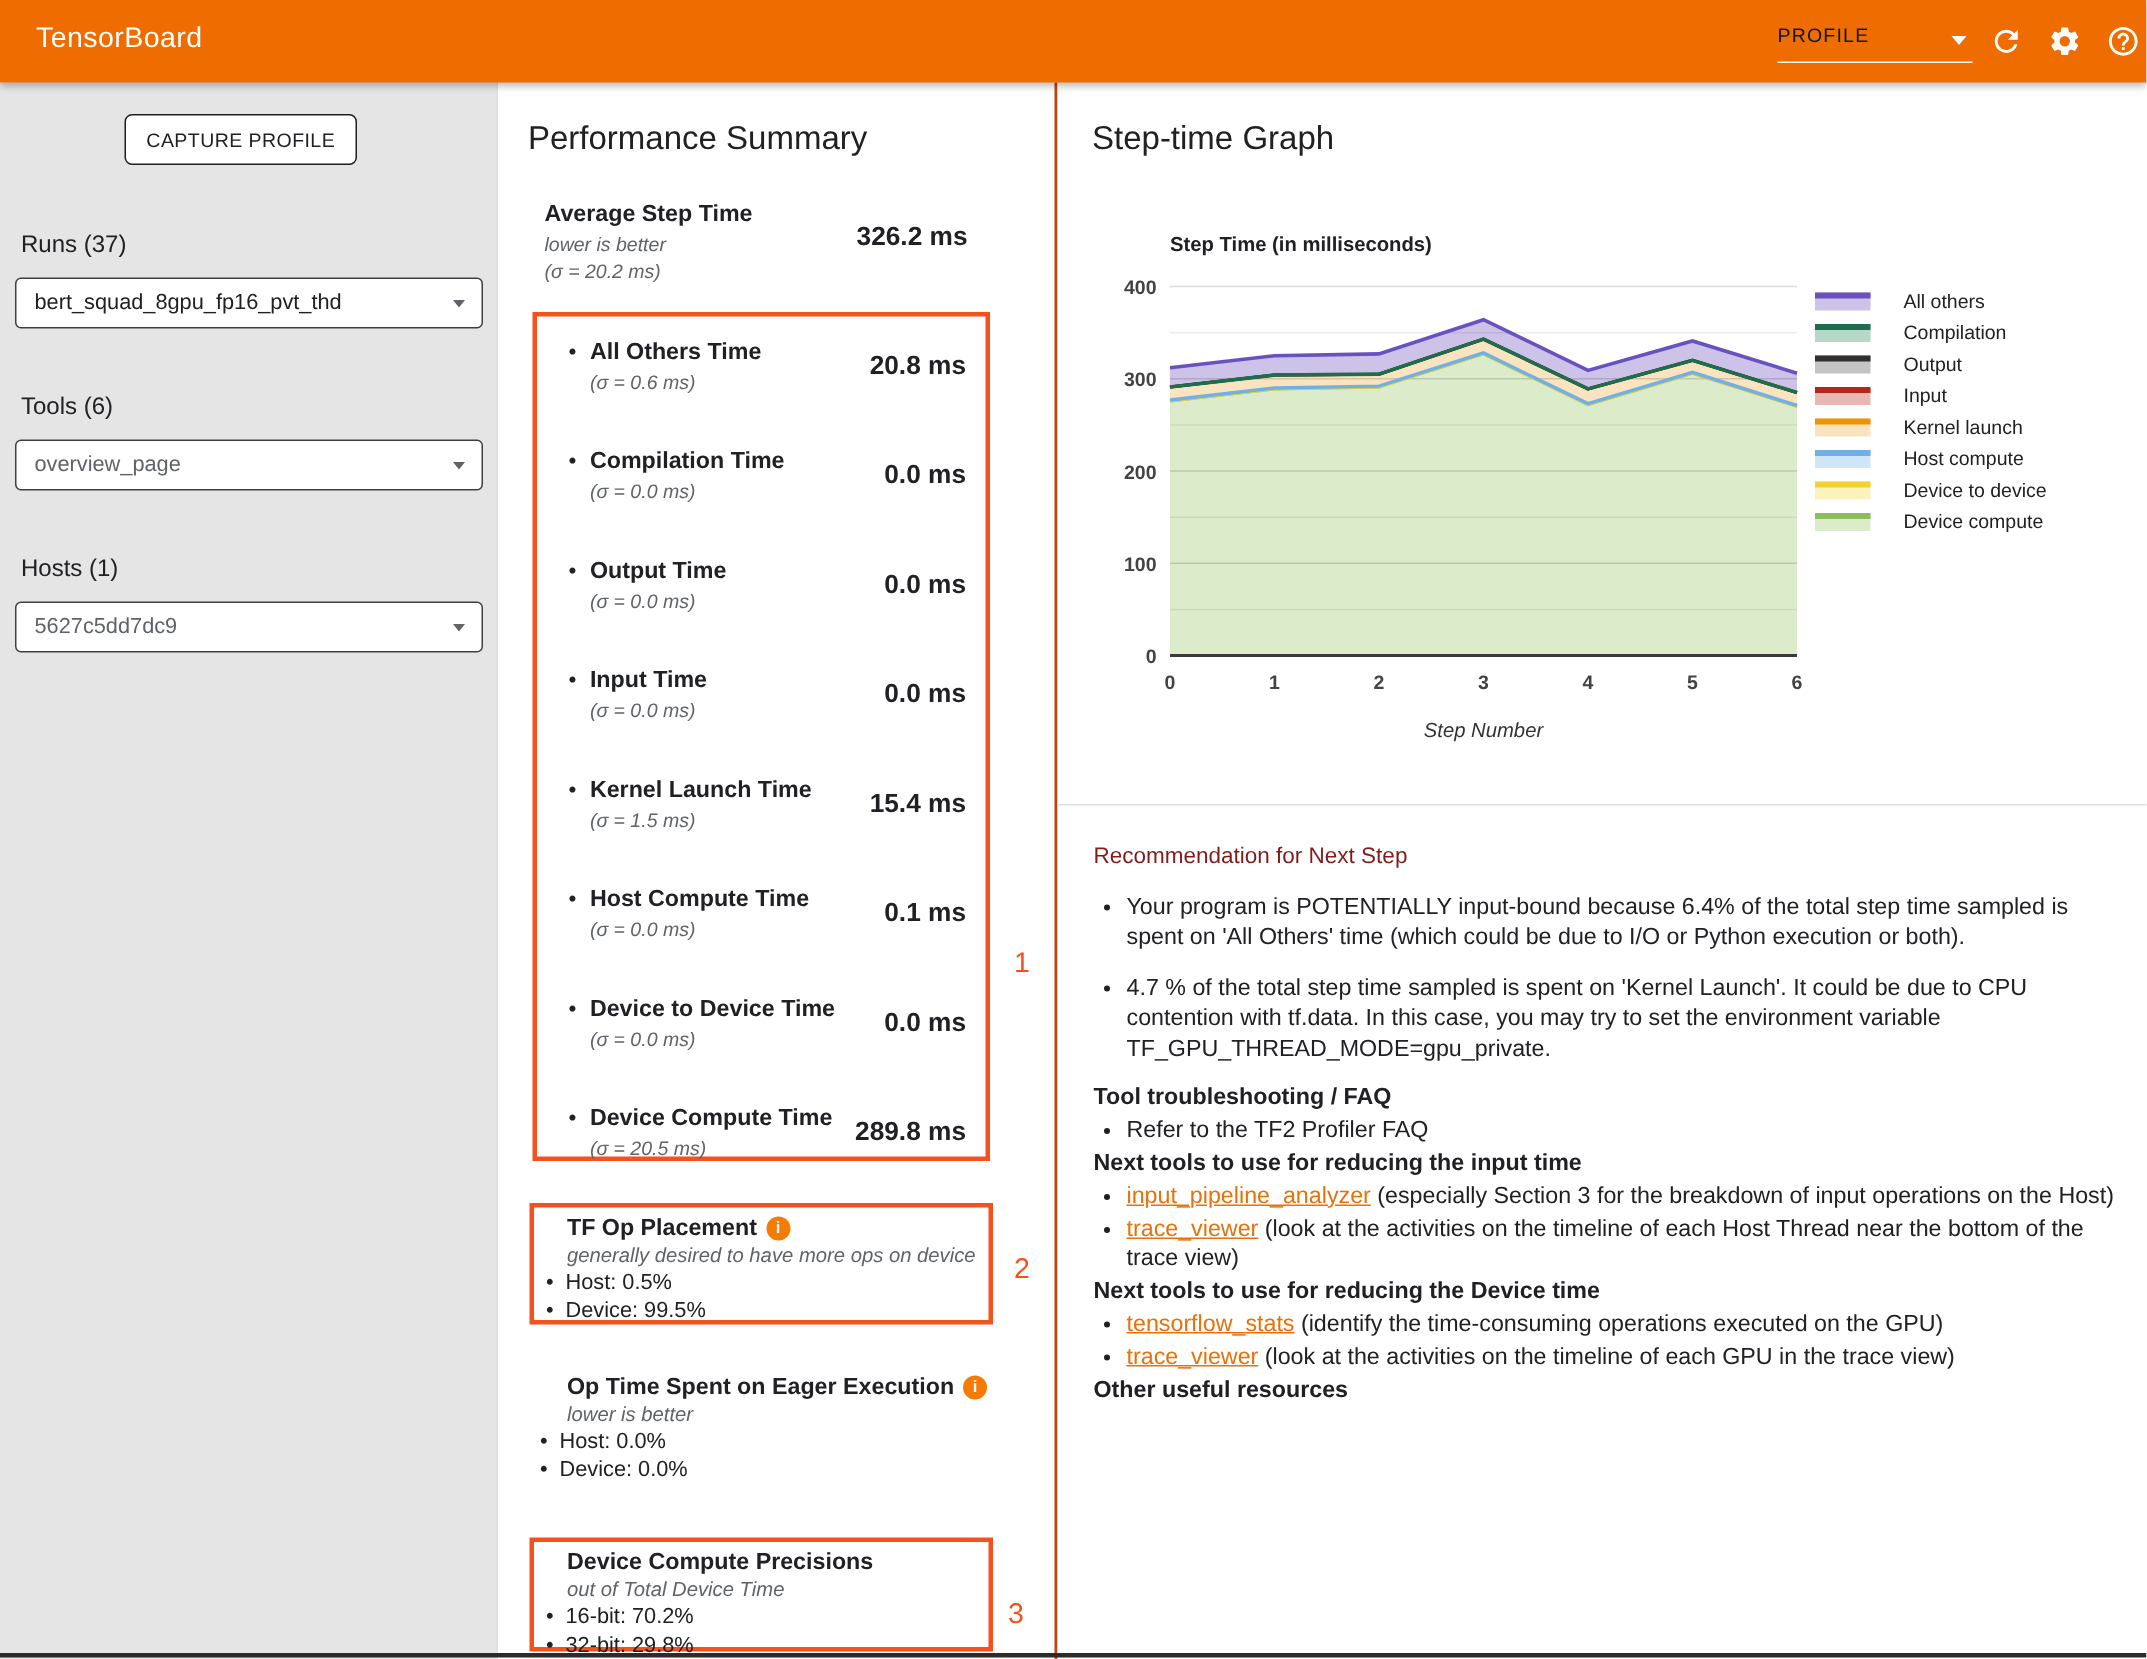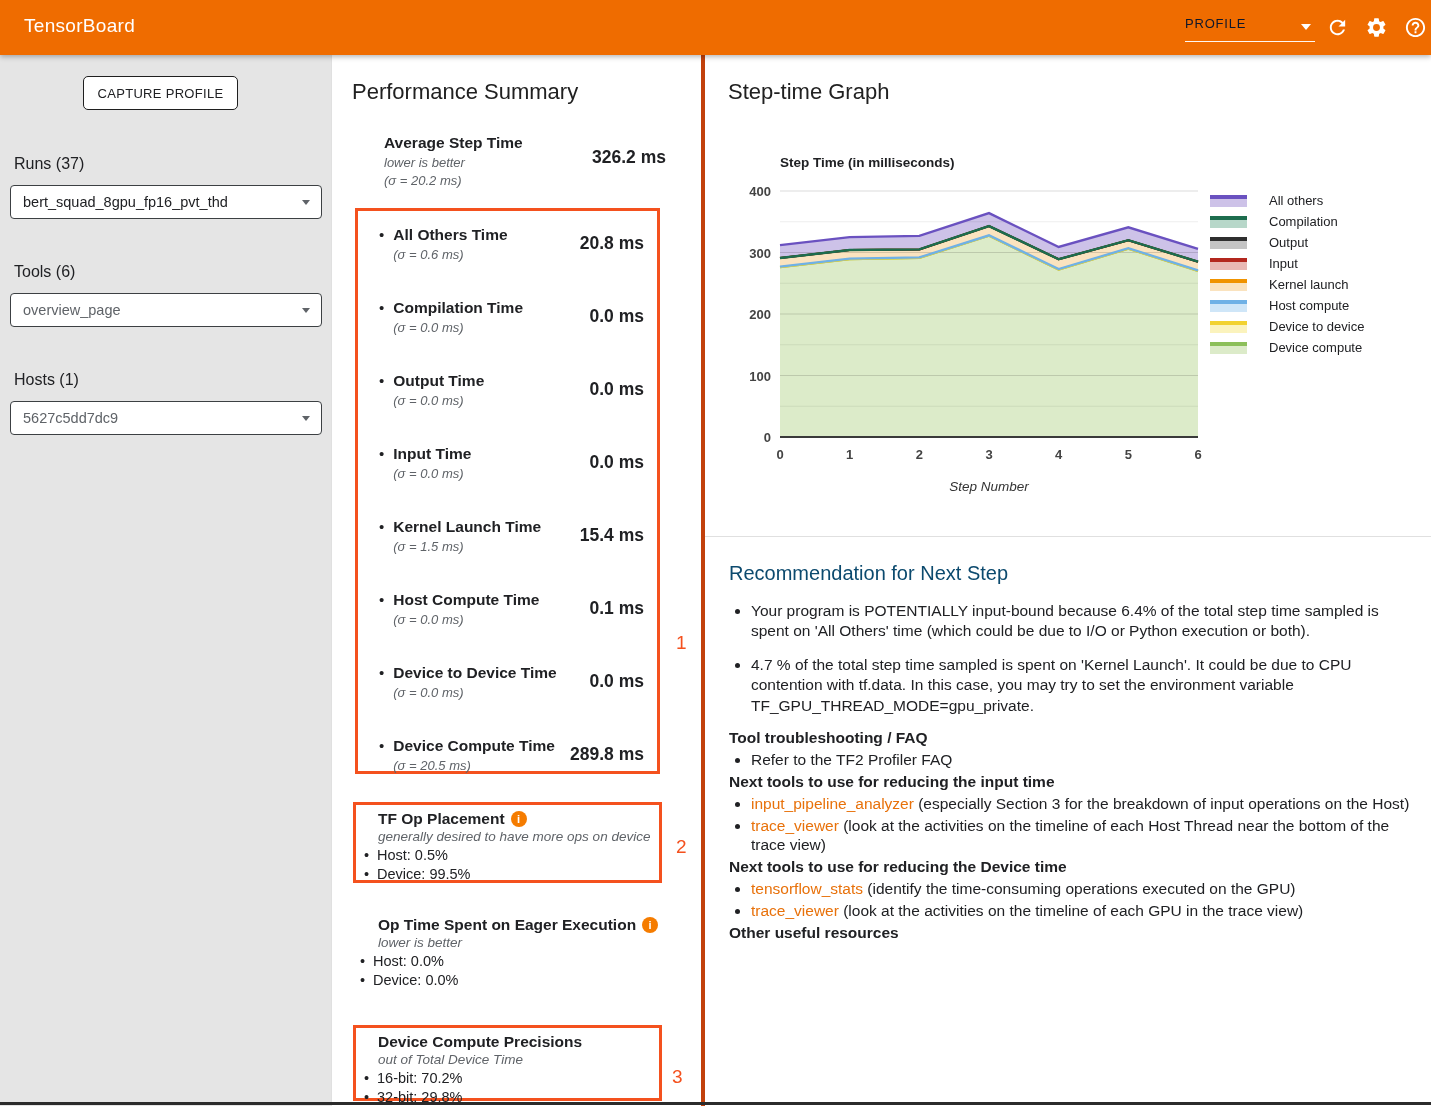--- a/index.html
+++ b/index.html
@@ -14,39 +14,39 @@
   .hdr-select { position:absolute; left:1185px; top:12px; width:130px; height:30px; color:#0f172a;
     border-bottom:1px solid rgba(255,255,255,.95); cursor:pointer; }
   .hdr-select .lbl { position:absolute; left:0; top:4px; font-size:13px; font-weight:500; letter-spacing:.8px; }
   .hdr-caret { position:absolute; right:4px; top:12px; width:0; height:0;
     border-left:5px solid transparent; border-right:5px solid transparent; border-top:6px solid #fff; }
   .hdr-icon { position:absolute; top:16px; width:23px; height:23px; cursor:pointer; }
   .hdr-icon svg { width:23px; height:23px; fill:#fff; }
 
   
   .sidebar { position:absolute; left:0; top:55px; width:332px; height:1051px; border-right:1px solid #e0e0e0; background:#e5e5e5; }
-  .midcol  { position:absolute; left:332px; top:55px; width:373px; height:1051px; border-right:4px solid #c2410c; background:#fff; }
+  .midcol  { position:absolute; left:332px; top:55px; width:373px; height:1051px; border-right:2px solid #c2410c; background:#fff; }
   .rightcol{ position:absolute; left:705px; top:55px; width:726px; height:1051px; background:#fff; }
   .bottom-rule { position:absolute; left:0; top:1102px; width:100%; height:3px; background:#2b2b2b; }
 
   
   .capture-btn { position:absolute; left:83px; top:21px; width:155px; height:34px; background:#fff;
     border:1.5px solid #1f1f1f; border-radius:5px; font-size:13px; font-weight:500; letter-spacing:.3px;
     color:#202124; display:flex; align-items:center; justify-content:center; cursor:pointer; }
   .side-label { position:absolute; left:14px; font-size:16px; font-weight:500; color:#202124; }
   .sel { position:absolute; left:10px; width:312px; height:34px; border:1.5px solid #3c4043; border-radius:4px;
     background:#fff; display:flex; align-items:center; padding:0 26px 0 12px; font-size:14.5px; cursor:pointer; }
   .sel .caret { position:absolute; right:11px; top:14px; width:0; height:0;
     border-left:4.5px solid transparent; border-right:4.5px solid transparent; border-top:5.5px solid #5f6368; }
   .sel.dark { color:#202124; } .sel.gray { color:#5f6368; }
 
   
   .h2 { font-size:22px; font-weight:400; color:#212121; }
   .mid-title { position:absolute; left:20px; top:24px; }
-  .avg-block { position:absolute; left:52px; top:79px; width:282px; }
+  .avg-block { position:absolute; left:31px; top:79px; width:282px; }
   .avg-name { font-weight:bold; font-size:15.5px; }
   .avg-note, .m-sigma { font-style:italic; font-size:13px; color:#5f6368; margin-top:3px; }
   .avg-val { position:absolute; right:0; top:13px; font-weight:bold; font-size:17.5px; }
   .redbox { position:absolute; border:3px solid #F4511E; }
   .box1 { left:23px; top:153px; width:305px; height:566px; }
   .m-row { position:absolute; left:16px; right:13px; display:flex; align-items:flex-start; }
   .m-row::before { content:"•"; margin:0 9px 0 5px; font-size:15px; color:#202124; }
   .m-lab { flex:1; }
   .m-name { font-weight:bold; font-size:15.5px; }
   .m-val { font-weight:bold; font-size:17.5px; margin-top:7px; }
@@ -70,27 +70,27 @@
   .tick { font:bold 13px "Liberation Sans", sans-serif; fill:#434343; }
   .xlabel { position:absolute; left:75px; top:424px; width:418px; text-align:center;
     font-style:italic; font-size:13.5px; color:#333; }
   .legend { position:absolute; left:505px; top:135px; }
   .legend-item { display:flex; align-items:center; gap:22px; height:21px; }
   .legend-swatch { width:37px; height:12px; flex:0 0 37px; }
   .legend-label { font-size:13px; color:#202124; }
 
   
   .rec { position:absolute; left:0; top:482px; width:726px; padding:25px 24px 0 24px; }
-  .rec h2 { font-size:20px; font-weight:400; color:#0c4a6e; }
+  .rec h2 { font-size:15px; font-weight:400; color:#7f1d1d; }
   .rec-list { margin:16px 0 0 0; padding-left:22px; width:682px; }
   .rec-list li { font-size:15.5px; line-height:1.32; margin-bottom:13px; color:#202124; }
   .rec-head { font-size:15.5px; font-weight:bold; color:#202124; }
   .rec-items { margin:3px 0 0 0; padding-left:22px; width:690px; }
   .rec-items li { font-size:15.5px; line-height:1.25; margin-bottom:3px; color:#202124; }
-  .link { color:#E8710A; cursor:pointer; }
+  .link { color:#E8710A; text-decoration:underline; cursor:pointer; }
 </style>
 </head>
 <body>
 
 <div class="page">
 
   <div class="header">
     <div class="app-title">TensorBoard</div>
     <div class="hdr-select">
       <span class="lbl">PROFILE</span>

